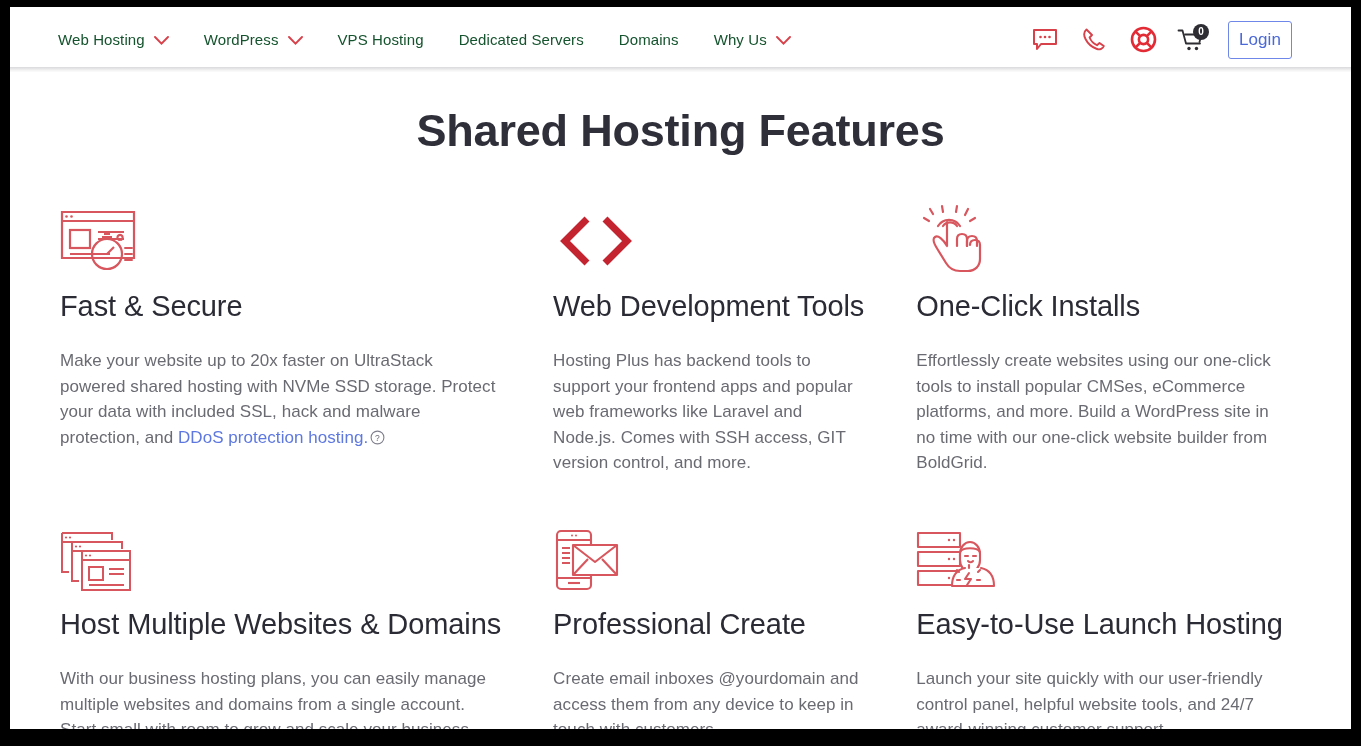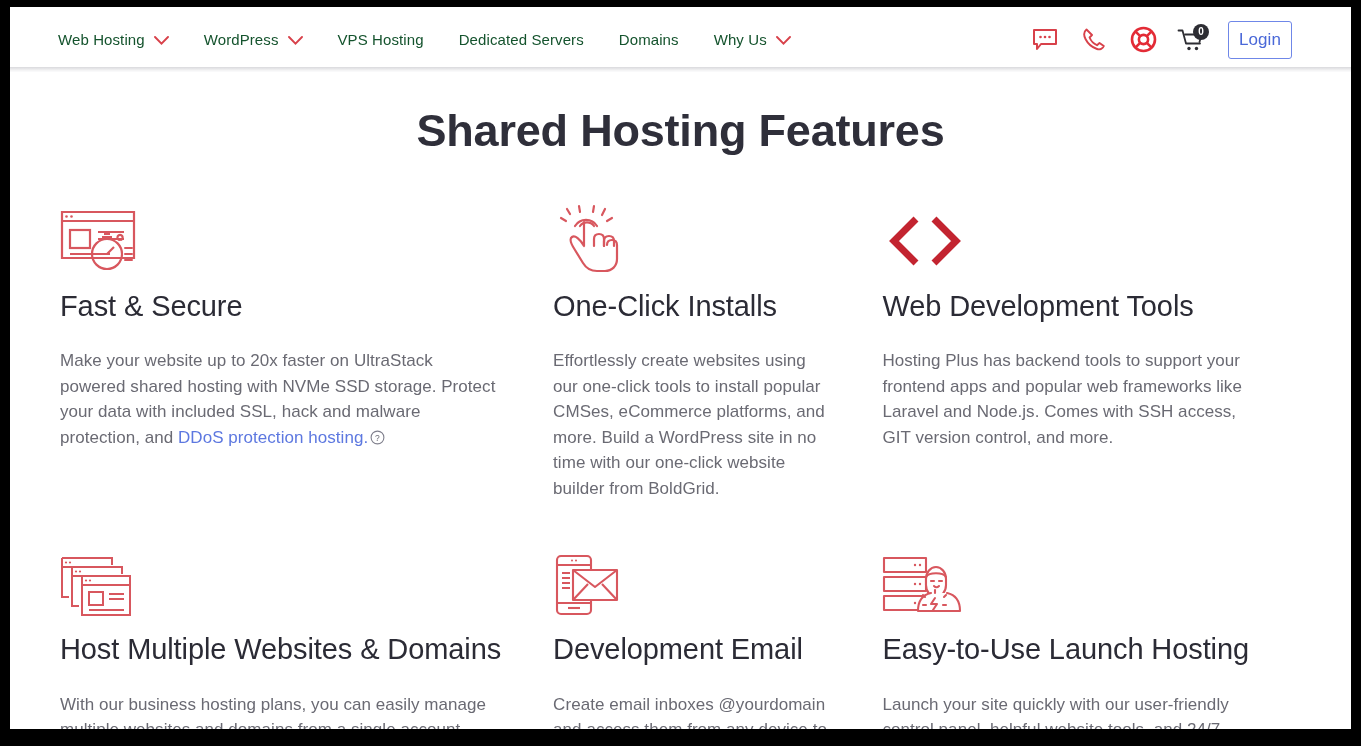--- a/index.html
+++ b/index.html
@@ -315,46 +315,46 @@
         </div>
         <h2 class="feat-title">Fast &amp; Secure</h2>
         <p class="feat-body"><span>Make your website up to 20x faster on UltraStack powered shared hosting with NVMe SSD storage. Protect your data with included SSL, hack and malware protection, and </span><a class="feat-link">DDoS protection hosting.</a><span class="qmark"><svg width="15" height="15" viewBox="0 0 15 15">
                 <circle cx="7.5" cy="7.5" r="6.4" fill="none" stroke="#7f7f8c" stroke-width="1.1"></circle>
                 <text x="7.5" y="10.8" text-anchor="middle" font-family="'Liberation Sans', sans-serif" font-size="8.5" fill="#6a6a73">?</text>
               </svg></span></p>
       </div>
 
       <div class="cell">
         <div class="feat-icon">
+          <svg width="86" height="70" viewBox="0 0 86 70">
+            <g fill="none" stroke="#c32430" stroke-width="7" stroke-linecap="butt" stroke-linejoin="miter">
+              <path d="M34 13 L12 35 L34 57"></path>
+              <path d="M52 13 L74 35 L52 57"></path>
+            </g>
+          </svg>
+        </div>
+        <h2 class="feat-title">Web Development Tools</h2>
+        <p class="feat-body">Hosting Plus has backend tools to support your frontend apps and popular web frameworks like Laravel and Node.js. Comes with SSH access, GIT version control, and more.</p>
+      </div>
+
+      <div class="cell">
+        <div class="feat-icon">
           <svg width="78" height="72" viewBox="0 0 78 72">
             <g fill="none" stroke="#d8575e" stroke-width="2.2" stroke-linecap="round" stroke-linejoin="round">
               <path d="M22 22 a13 13 0 0 1 22 0"></path>
               <path d="M27 22 a8.5 8.5 0 0 1 14 0"></path>
               <path d="M8 14 L13 17 M14 5 L17 10 M26 2 L27 8 M41 2 L40 8 M52 5 L49 11 M59 14 L54 17"></path>
               <path d="M31 18 v24 M31 42 c-4 -7 -9 -11 -12 -9 -3 2 -1 7 3 13 l8 13 c3 5 8 8 14 8 h8 c7 0 12 -5 12 -12 v-14 c0 -3 -2 -5 -5 -5 -3 0 -5 2 -5 5"></path>
               <path d="M41 42 v-7 c0 -3 2 -5 5 -5 3 0 5 2 5 5 v7"></path>
               <path d="M51 42 v-5 c0 -3 2 -5 5 -5 3 0 5 2 5 5 v5"></path>
             </g>
           </svg>
         </div>
         <h2 class="feat-title">One-Click Installs</h2>
         <p class="feat-body">Effortlessly create websites using our one-click tools to install popular CMSes, eCommerce platforms, and more. Build a WordPress site in no time with our one-click website builder from BoldGrid.</p>
-      </div>
-
-      <div class="cell">
-        <div class="feat-icon">
-          <svg width="86" height="70" viewBox="0 0 86 70">
-            <g fill="none" stroke="#c32430" stroke-width="7" stroke-linecap="butt" stroke-linejoin="miter">
-              <path d="M34 13 L12 35 L34 57"></path>
-              <path d="M52 13 L74 35 L52 57"></path>
-            </g>
-          </svg>
-        </div>
-        <h2 class="feat-title">Web Development Tools</h2>
-        <p class="feat-body">Hosting Plus has backend tools to support your frontend apps and popular web frameworks like Laravel and Node.js. Comes with SSH access, GIT version control, and more.</p>
       </div>
 
       <div class="cell r2">
         <div class="feat-icon">
           <svg width="80" height="66" viewBox="0 0 80 66">
             <g fill="none" stroke="#d8575e" stroke-width="2">
               <path d="M2 5 H52 V12 M2 5 V44 H9"></path>
               <path d="M2 14 H52"></path>
               <path d="M12 14 H62 V21 M12 14 V53 H19"></path>
               <path d="M12 23 H62"></path>
@@ -384,21 +384,21 @@
               <path d="M15 55 H27"></path>
               <path d="M9 20 H17 M9 25 H17 M9 30 H17 M9 35 H17"></path>
               <rect x="20" y="17" width="44" height="30" fill="#ffffff"></rect>
               <path d="M20 17 L42 34 L64 17"></path>
               <path d="M20 47 L35 31 M64 47 L49 31"></path>
             </g>
             <circle cx="19" cy="7.5" r="1" fill="#d8575e"></circle>
             <circle cx="23" cy="7.5" r="1" fill="#d8575e"></circle>
           </svg>
         </div>
-        <h2 class="feat-title">Development Email</h2>
+        <h2 class="feat-title">Professional Create</h2>
         <p class="feat-body">Create email inboxes @yourdomain and access them from any device to keep in touch with customers.</p>
       </div>
 
       <div class="cell r2">
         <div class="feat-icon">
           <svg width="82" height="66" viewBox="0 0 82 66">
             <g fill="none" stroke="#d8575e" stroke-width="2.1" stroke-linejoin="round">
               <rect x="2" y="5" width="42" height="14"></rect>
               <rect x="2" y="24" width="42" height="14"></rect>
               <rect x="2" y="43" width="42" height="14"></rect>

